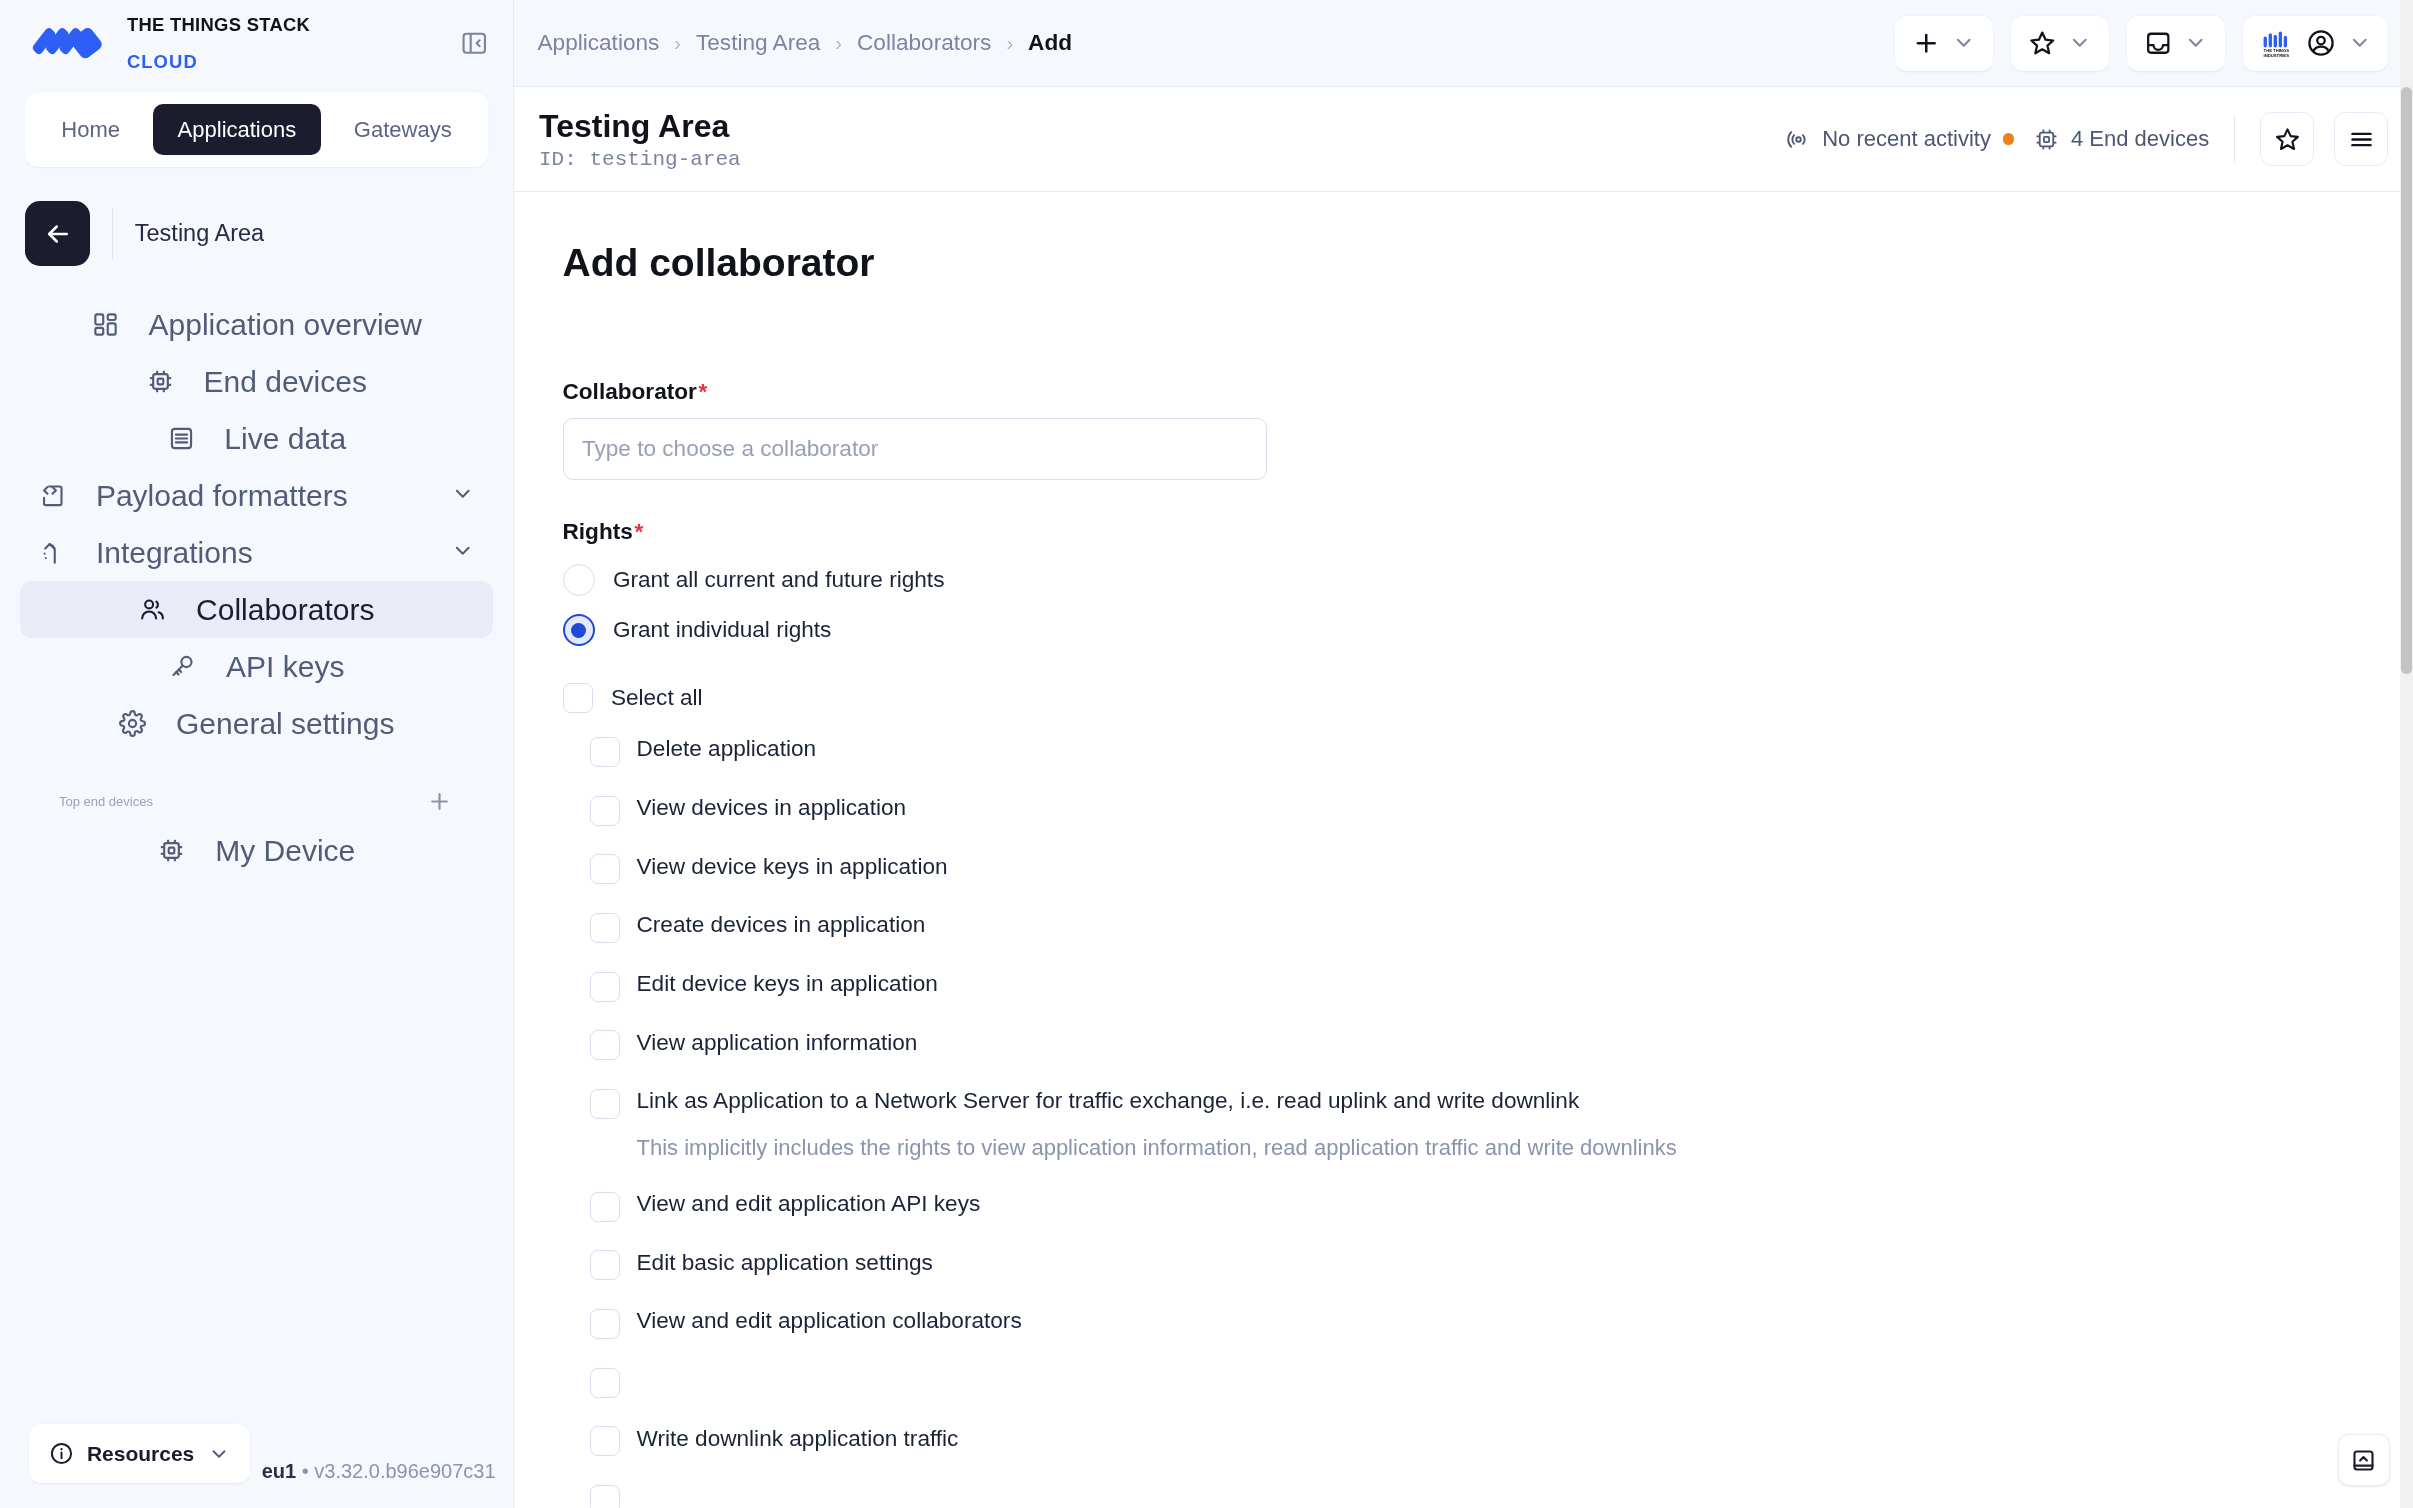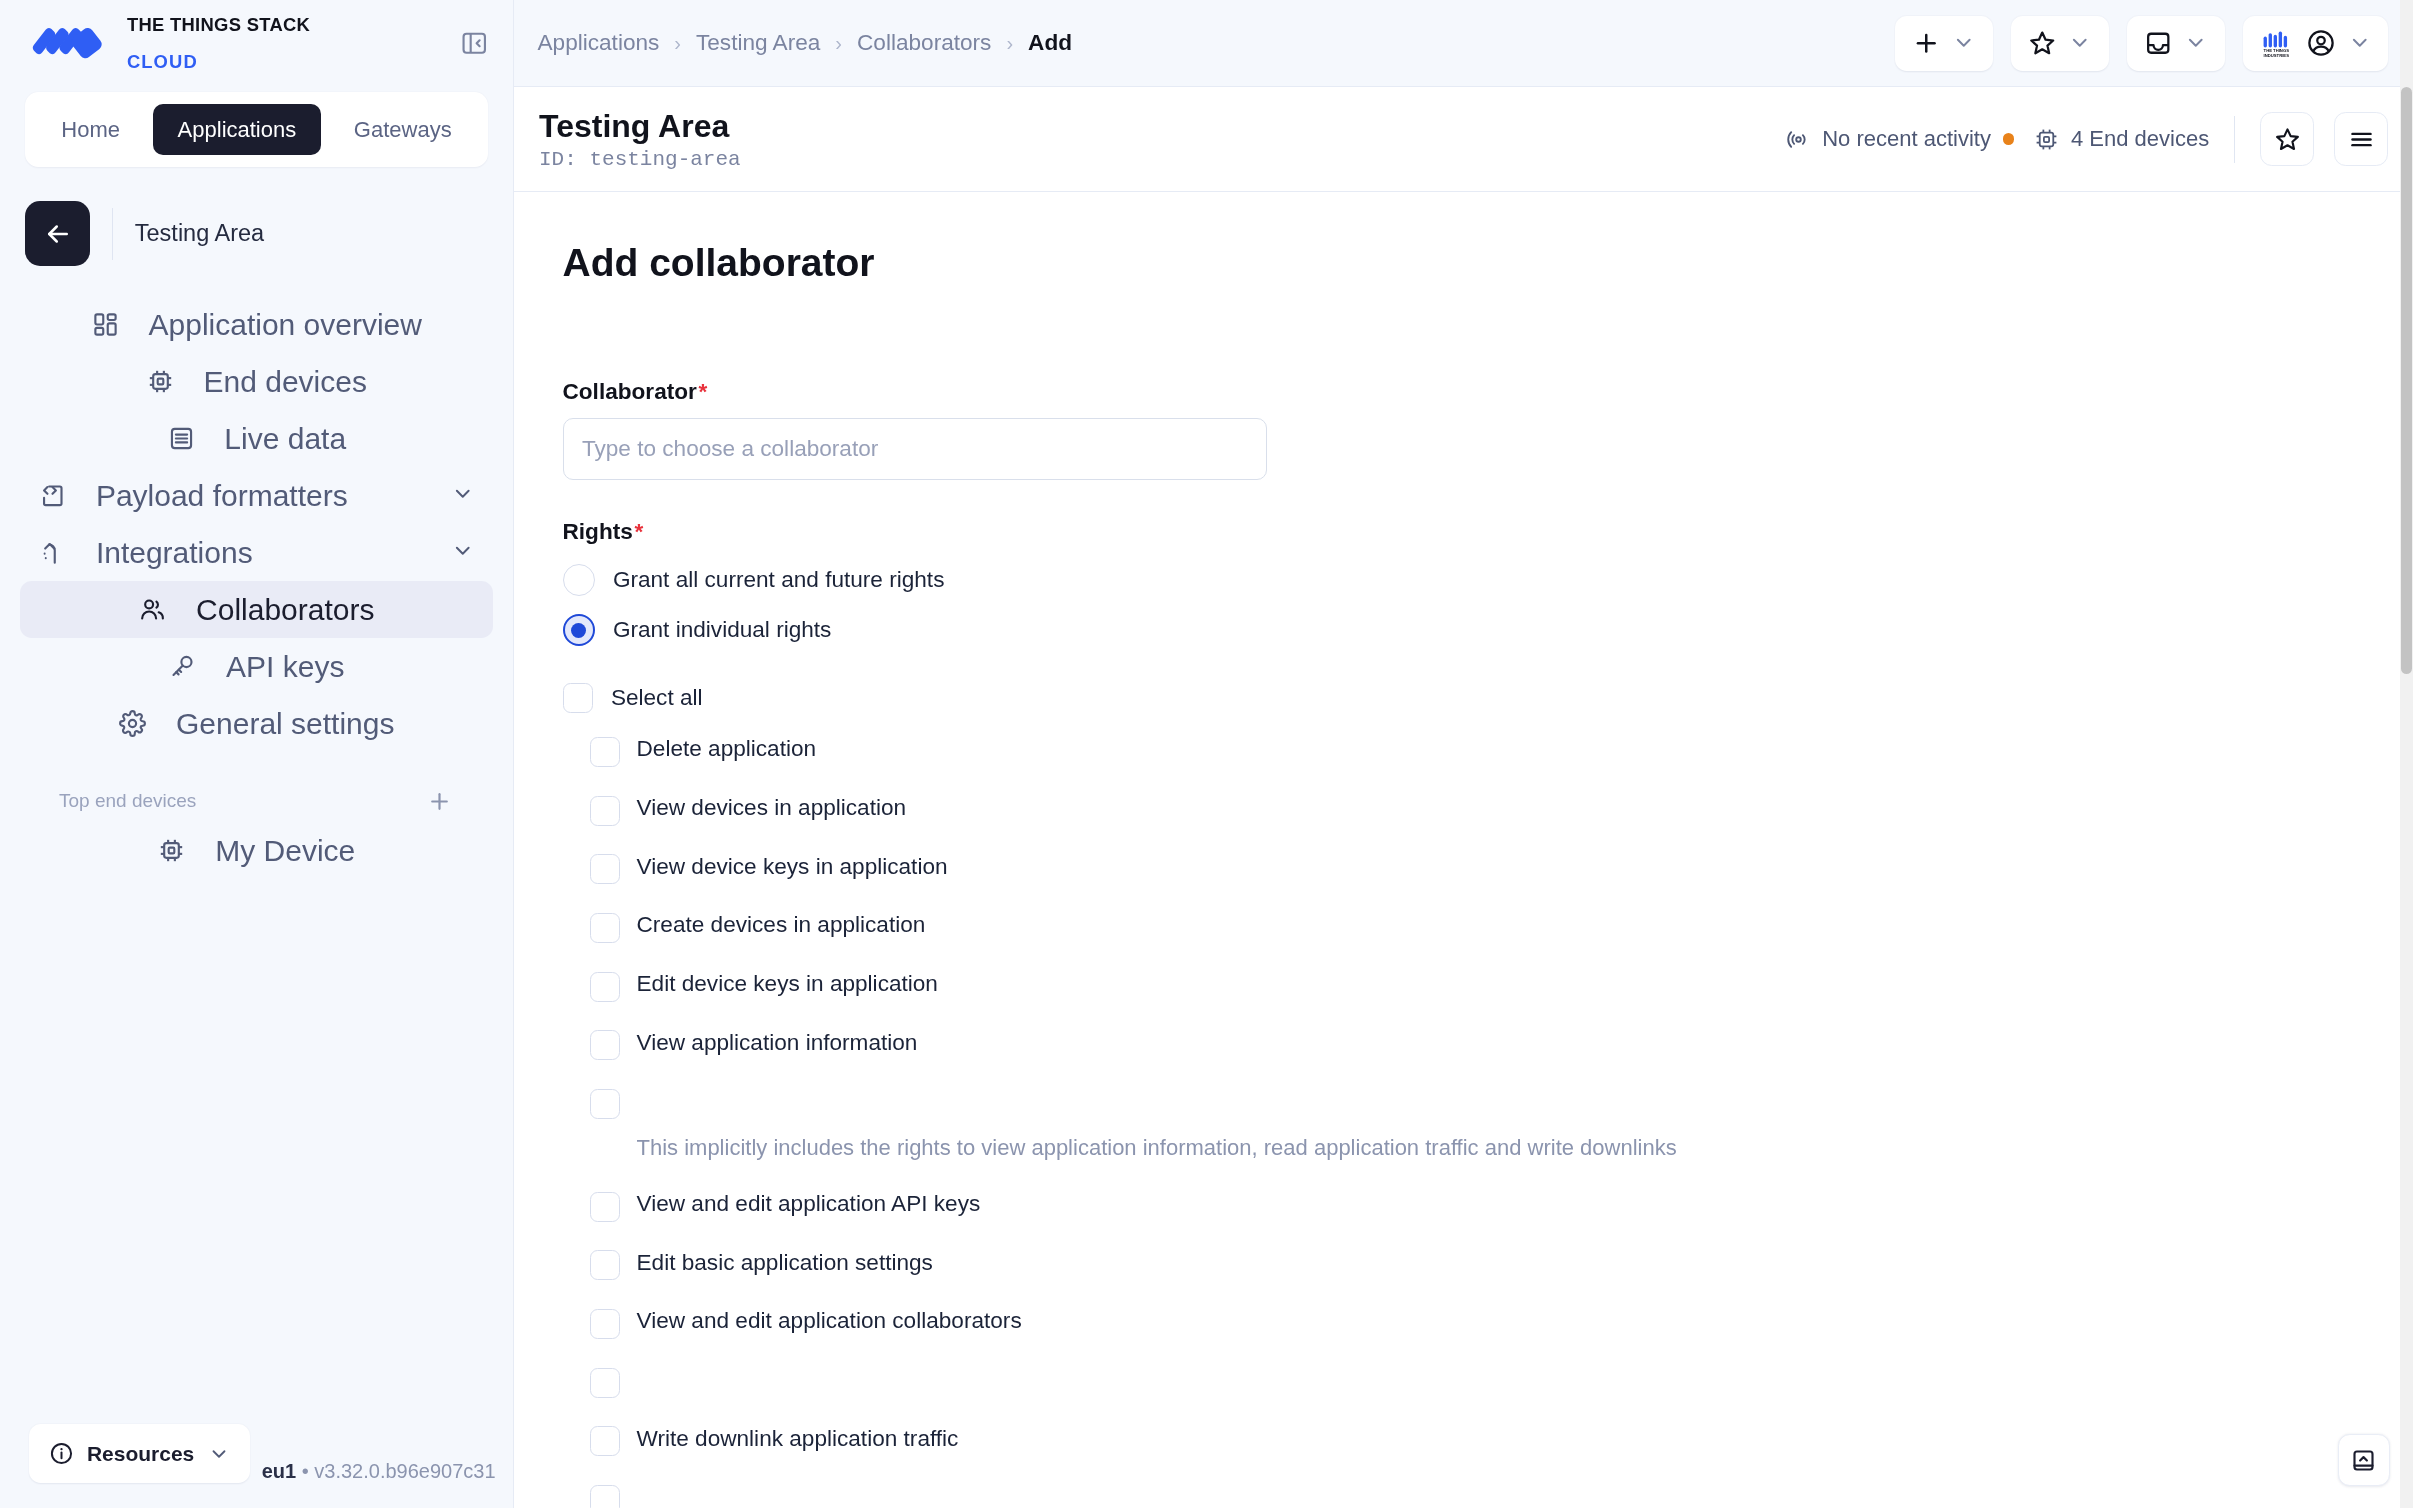--- a/index.html
+++ b/index.html
@@ -78,21 +78,21 @@
     color: #525b78; font-size: 30px; justify-content: center;
   }
   .nav-item .chev { margin-left: auto; }
   .nav-item.active { background: #e9ebf6; color: #1b1d2e; }
   .nav-ico { width: 28.5px; height: 28.5px; flex-shrink: 0; display: flex; align-items: center; justify-content: center; }
 
   .section-head {
     display: flex; align-items: center; justify-content: space-between;
     padding: 0 39px 0 39px; margin-top: 35px; margin-bottom: 6.7px;
   }
-  .section-title { font-size: 19px; color: #9aa3bd; }
+  .section-title { font-size: 13px; color: #9aa3bd; }
   .section-add { cursor: pointer; width: 28.5px; height: 28.5px; display:flex; align-items:center; justify-content:center; }
 
   .sb-footer {
     margin-top: auto; display: flex; align-items: flex-end; gap: 12px;
     padding: 0 28.5px 25px 28.5px;
   }
   .resources-btn {
     background: #fff; border-radius: 11.7px; height: 59px;
     display: flex; align-items: center; gap: 13.4px; padding: 0 20px;
     box-shadow: 0 0.8px 1.7px rgba(30,40,90,.08); cursor: pointer;
@@ -575,20 +575,21 @@
           <span class="check-text">Edit device keys in application</span>
         </div>
 
         <div class="check-row">
           <span class="checkbox"></span>
           <span class="check-text">View application information</span>
         </div>
 
         <div class="check-row">
           <span class="checkbox"></span>
+          <span class="check-text">Link as Application to a Network Server for traffic exchange, i.e. read uplink and write downlink</span>
         </div>
         <div class="check-hint">This implicitly includes the rights to view application information, read application traffic and write downlinks</div>
 
         <div class="check-row">
           <span class="checkbox"></span>
           <span class="check-text">View and edit application API keys</span>
         </div>
 
         <div class="check-row">
           <span class="checkbox"></span>

